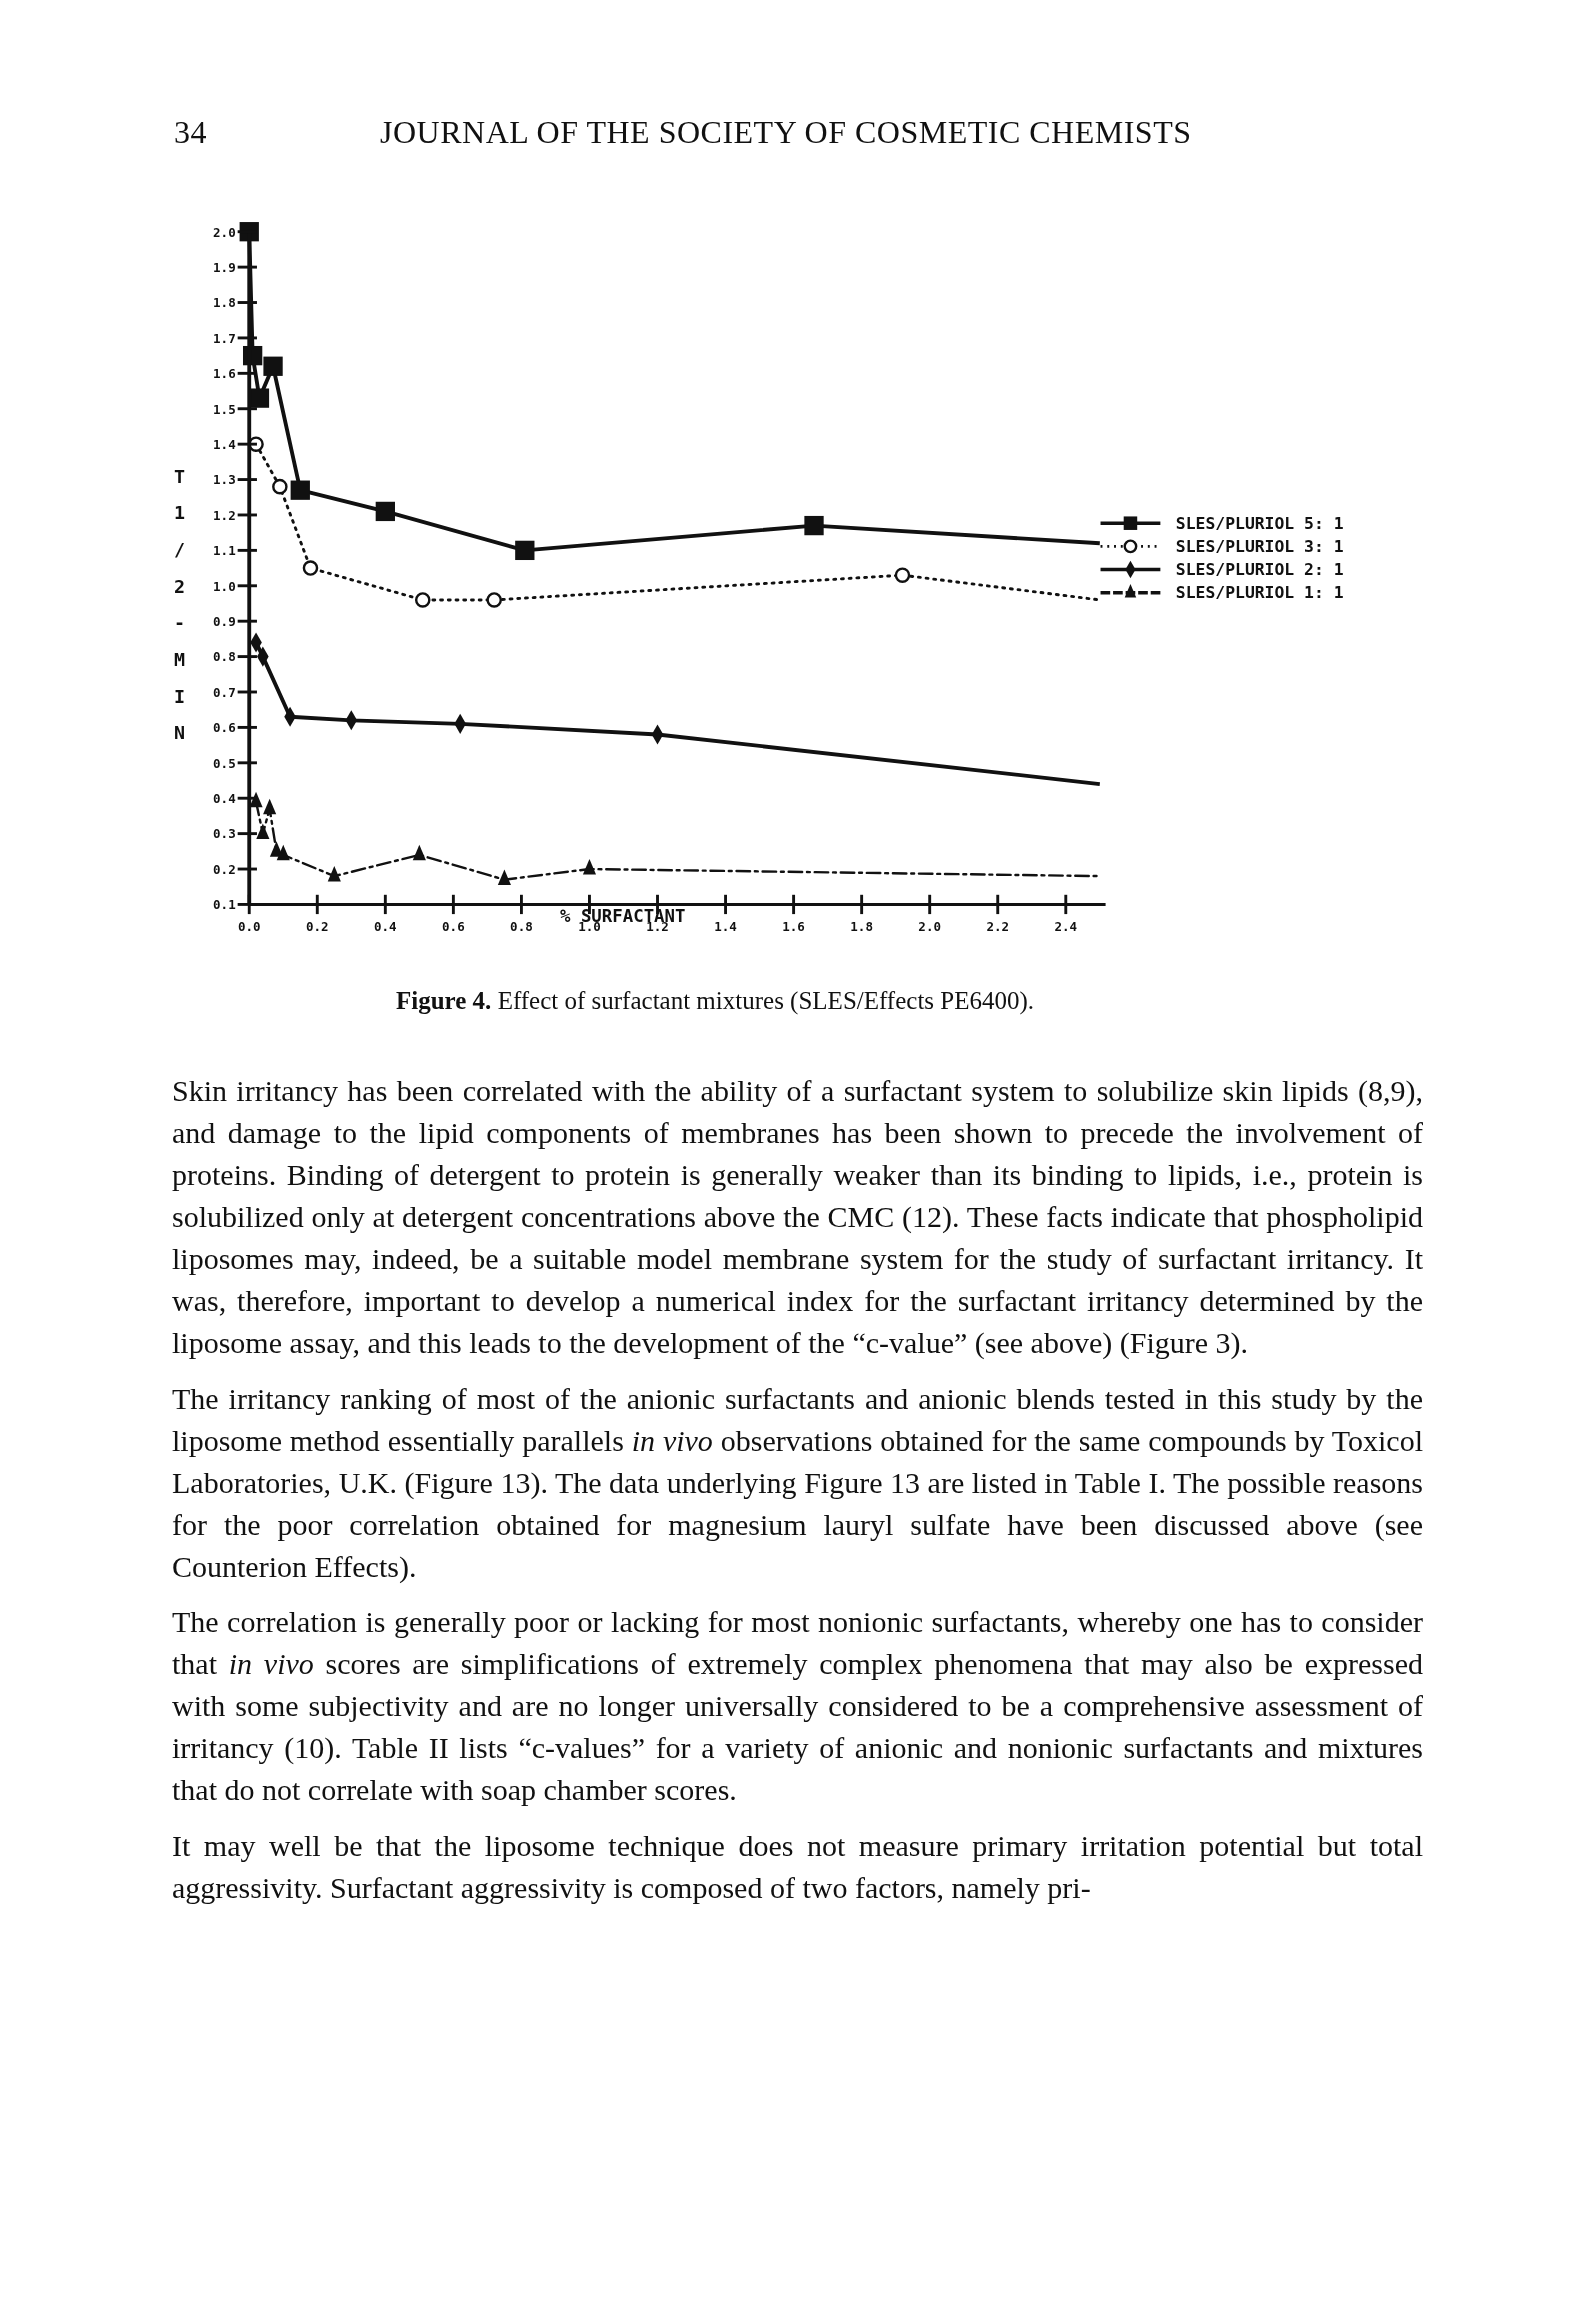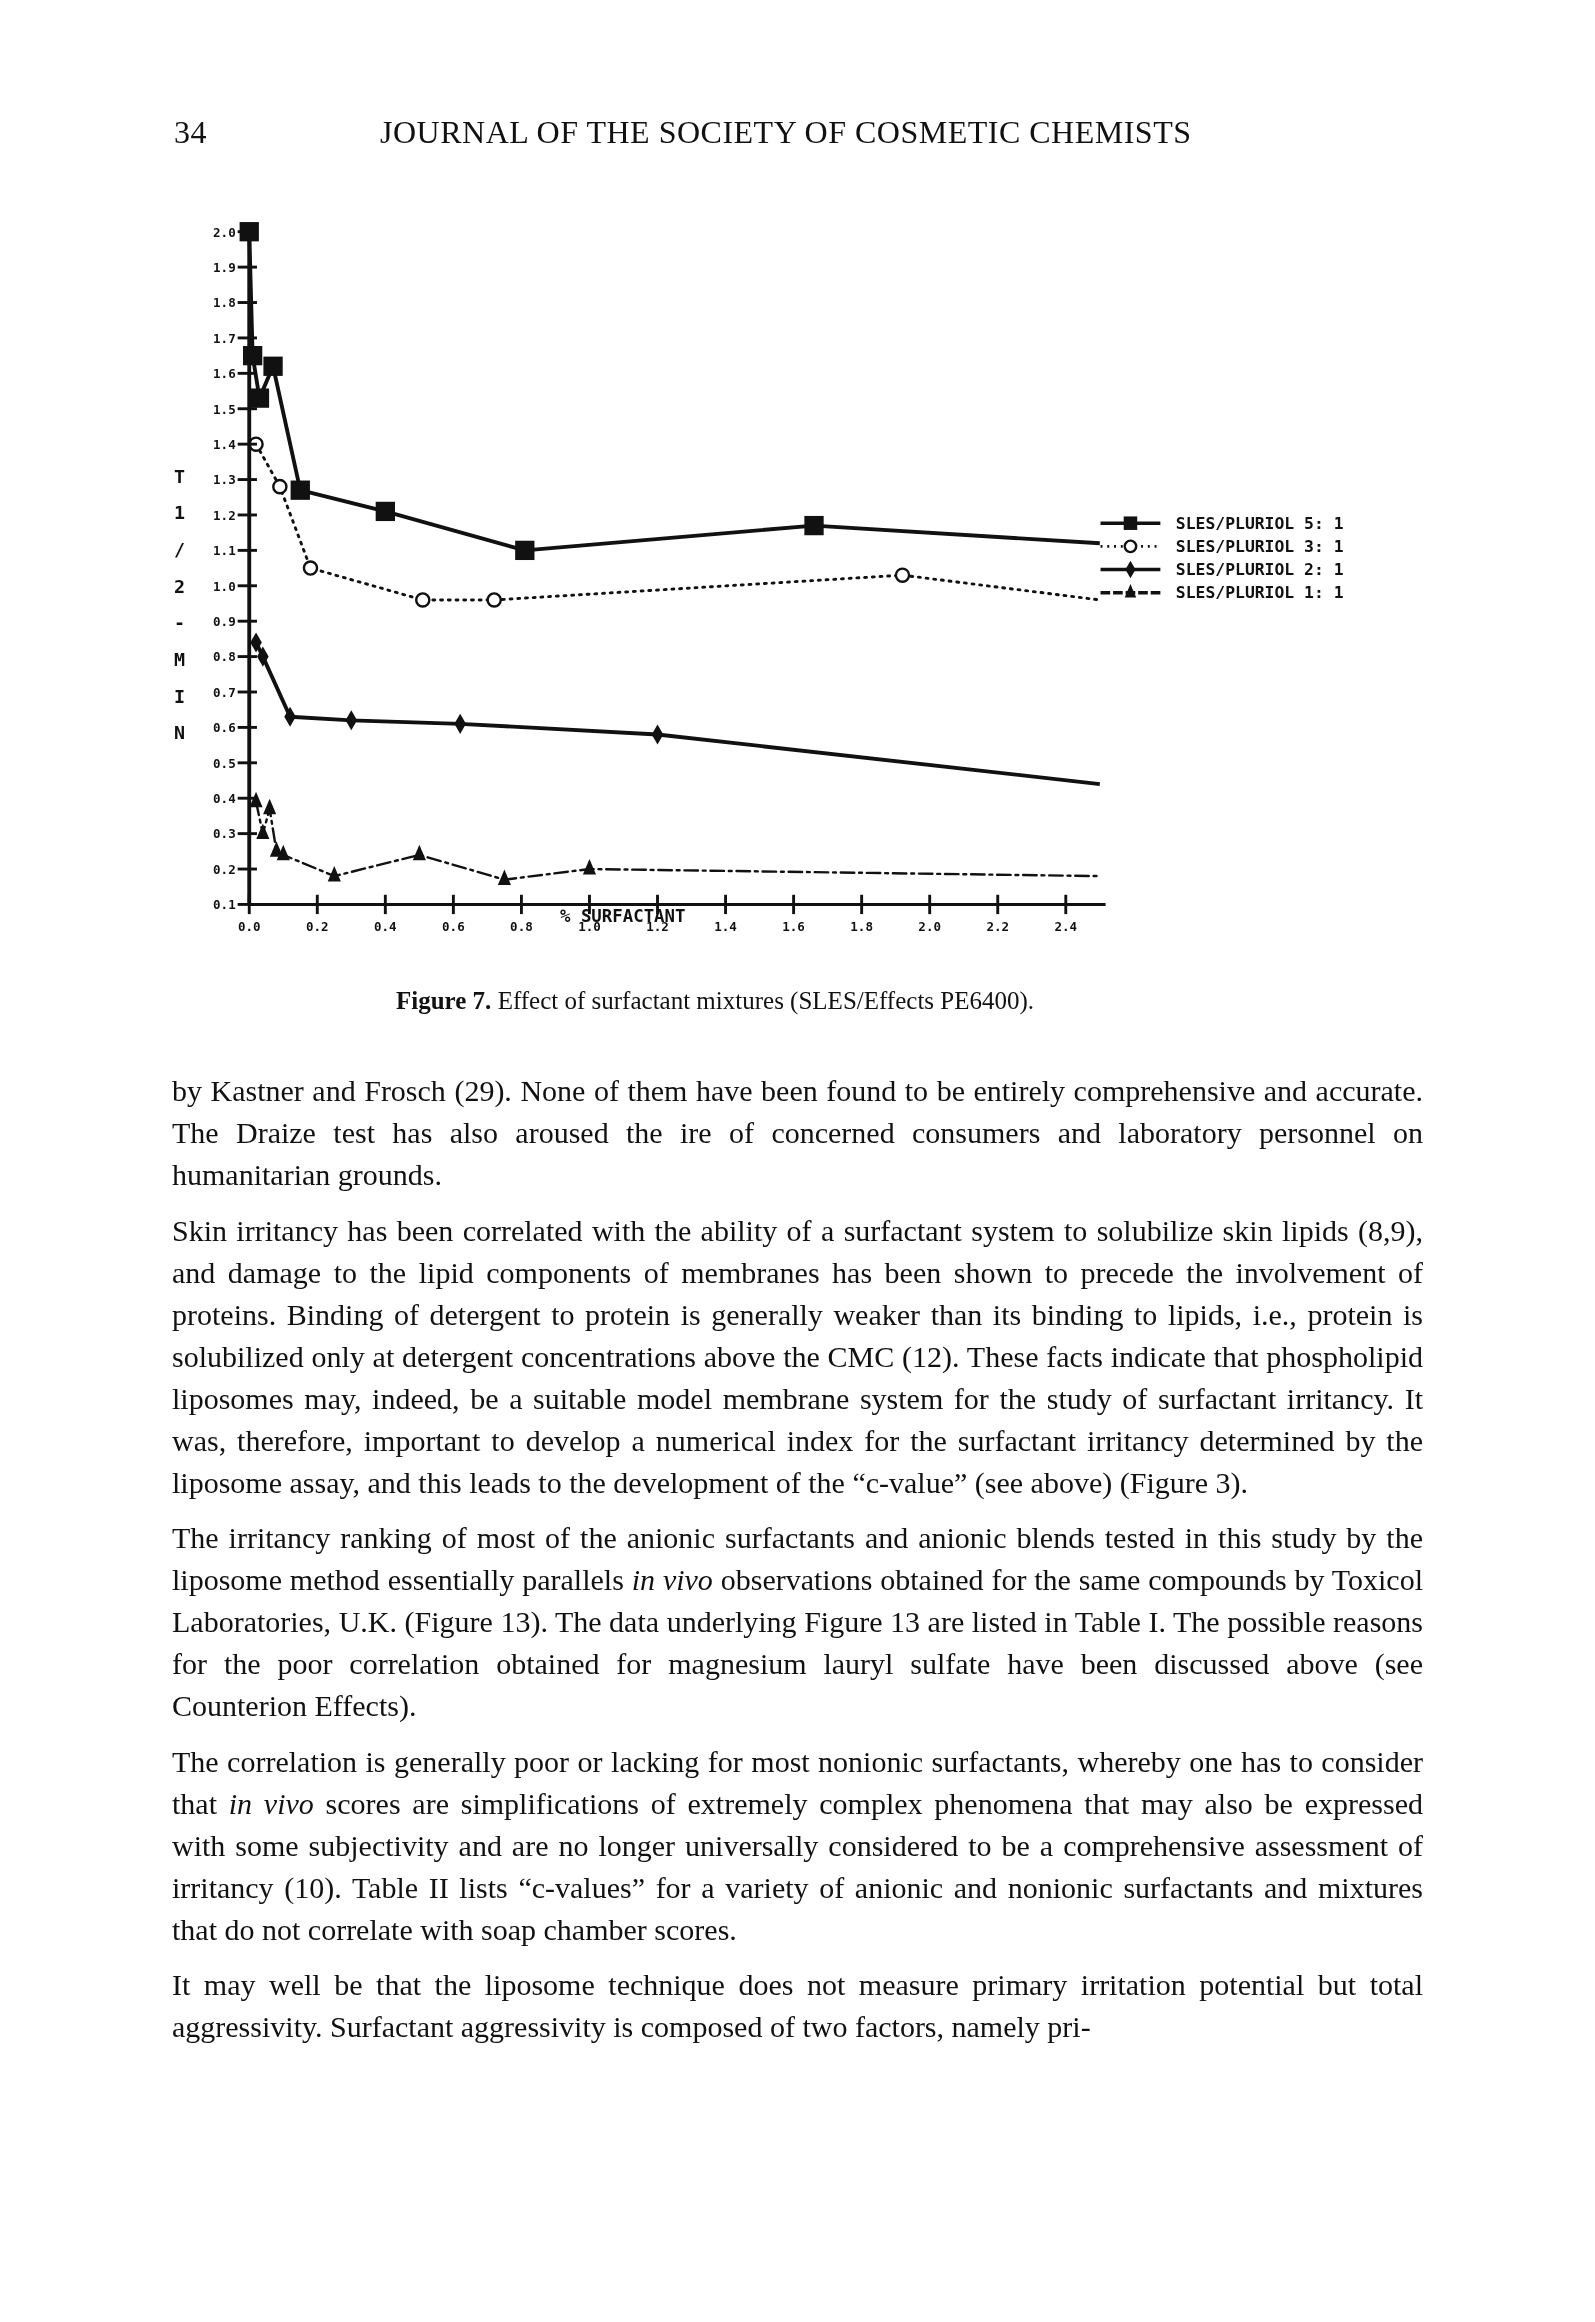--- a/index.html
+++ b/index.html
@@ -150,24 +150,23 @@
       <text x="1068" y="396" class="legend-text">SLES/PLURIOL 2: 1</text>
       <line x1="990" y1="414" x2="1052" y2="414" stroke="#111" stroke-width="3.5" stroke-dasharray="10 3"></line>
       <polygon points="1021,404.9 1026.95,418.9 1015.05,418.9" fill="#111"></polygon>
       <text x="1068" y="420" class="legend-text">SLES/PLURIOL 1: 1</text>
     </g>
   <text id="ylabel" class="axis-text"><tspan x="30" y="300" style="font-size:19px">T</tspan><tspan x="30" y="338" style="font-size:19px">1</tspan><tspan x="30" y="376" style="font-size:19px">/</tspan><tspan x="30" y="414" style="font-size:19px">2</tspan><tspan x="30" y="452" style="font-size:19px">-</tspan><tspan x="30" y="490" style="font-size:19px">M</tspan><tspan x="30" y="528" style="font-size:19px">I</tspan><tspan x="30" y="566" style="font-size:19px">N</tspan></text>
   <text id="xlabel" class="axis-text" x="430" y="755" style="font-size:18px">% SURFACTANT</text>
 </svg>
 
 <div class="caption">
-  <b>Figure 7.</b>
+  <b>Figure 4.</b>
   <span>Effect of surfactant mixtures (SLES/Effects PE6400).</span>
 </div>
 
 <div class="body-text" id="body-text" style="top:1070px;">
-    <p><span>by Kastner and Frosch (29). None of them have been found to be entirely comprehensive and accurate. The Draize test has also aroused the ire of concerned consumers and laboratory personnel on humanitarian grounds.</span></p>
     <p><span>Skin irritancy has been correlated with the ability of a surfactant system to solubilize skin lipids (8,9), and damage to the lipid components of membranes has been shown to precede the involvement of proteins. Binding of detergent to protein is generally weaker than its binding to lipids, i.e., protein is solubilized only at detergent concentrations above the CMC (12). These facts indicate that phospholipid liposomes may, indeed, be a suitable model membrane system for the study of surfactant irritancy. It was, therefore, important to develop a numerical index for the surfactant irritancy determined by the liposome assay, and this leads to the development of the “c-value” (see above) (Figure 3).</span></p>
     <p><span>The irritancy ranking of most of the anionic surfactants and anionic blends tested in this study by the liposome method essentially parallels </span><em>in vivo</em><span> observations obtained for the same compounds by Toxicol Laboratories, U.K. (Figure 13). The data underlying Figure 13 are listed in Table I. The possible reasons for the poor correlation obtained for magnesium lauryl sulfate have been discussed above (see Counterion Effects).</span></p>
     <p><span>The correlation is generally poor or lacking for most nonionic surfactants, whereby one has to consider that </span><em>in vivo</em><span> scores are simplifications of extremely complex phenomena that may also be expressed with some subjectivity and are no longer universally considered to be a comprehensive assessment of irritancy (10). Table II lists “c-values” for a variety of anionic and nonionic surfactants and mixtures that do not correlate with soap chamber scores.</span></p>
     <p><span>It may well be that the liposome technique does not measure primary irritation potential but total aggressivity. Surfactant aggressivity is composed of two factors, namely pri-</span></p>
   </div>
 
 
 </body></html>

